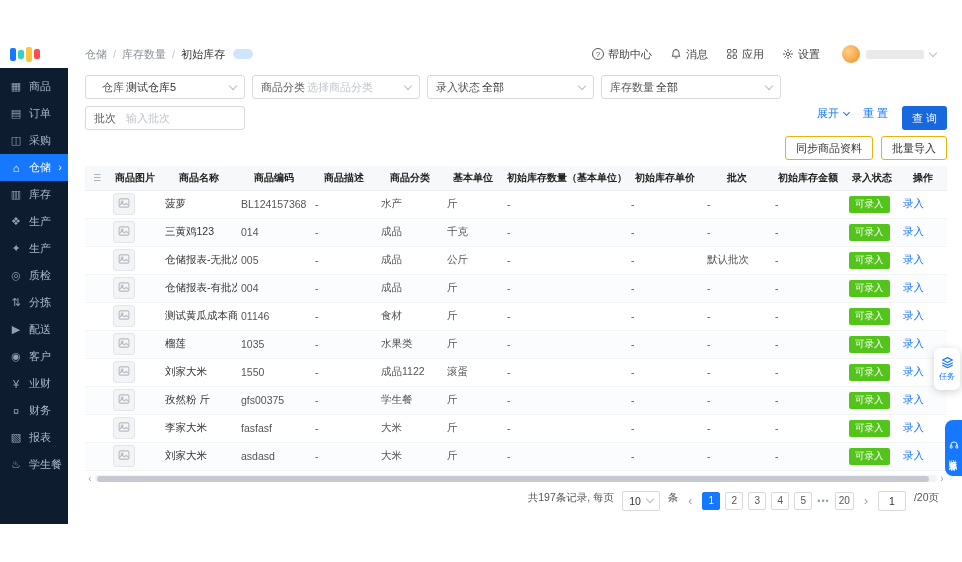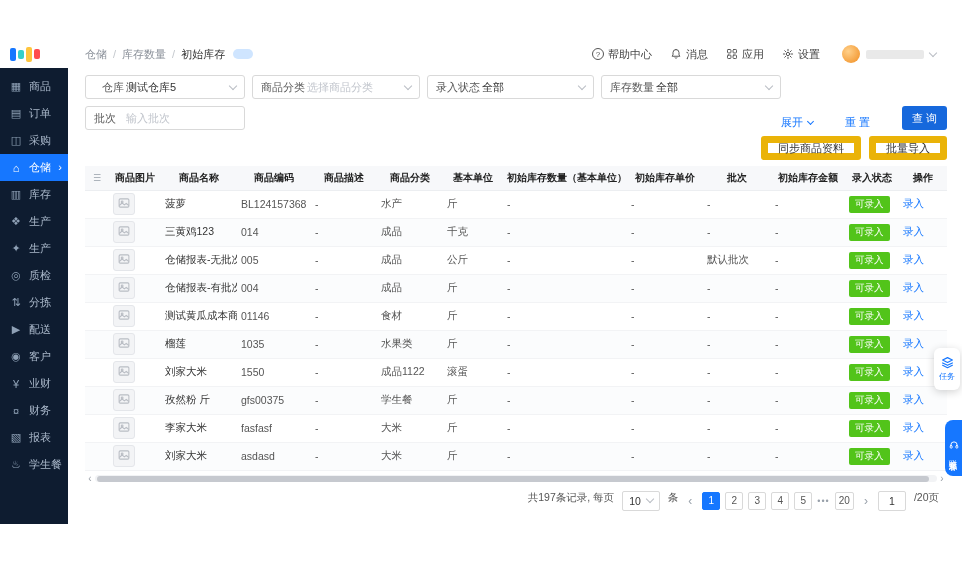--- a/index.html
+++ b/index.html
@@ -57,27 +57,27 @@
   .main{position:absolute;left:85px;top:68px;width:862px}
   .filters-row{display:flex;gap:7px;margin-top:7px;align-items:center}
   .filter-box{height:24px;border:1px solid #d9d9d9;border-radius:3px;display:flex;
     align-items:center;padding:0 8px;font-size:11px;background:#fff;cursor:pointer}
   .f-label{color:#595959;flex-shrink:0}
   .f-value{margin-left:2px;color:#333;flex:1;white-space:nowrap;overflow:hidden}
   .f-value.placeholder{color:#c1c5cc}
   .f-input{margin-left:10px;border:none;outline:none;flex:1;font-size:11px;min-width:0;color:#333;background:transparent}
   .f-input::placeholder{color:#c1c5cc}
   .filter-box .chev{margin-left:6px}
-  .row2-right{margin-left:auto;display:flex;align-items:flex-end;gap:32px}
+  .row2-right{margin-left:auto;display:flex;align-items:flex-start;gap:14px}
   .expand{color:#1677ff;font-size:11px;display:flex;align-items:center;gap:5px;cursor:pointer}
   .reset{color:#1677ff;font-size:11px;cursor:pointer}
   .search-btn{background:#1668dc;color:#fff;font-size:11px;height:24px;padding:0 10px;
     border-radius:3px;display:flex;align-items:center;cursor:pointer;border:none}
   .action-row{margin-top:6px;display:flex;justify-content:flex-end;gap:8px}
-  .ghost-btn{height:24px;padding:0 10px;border:7px solid #eab308;border-radius:3px;background:#fff;
+  .ghost-btn{height:24px;padding:0 10px;border:1px solid #eab308;border-radius:3px;background:#fff;
     color:#333;font-size:11px;display:flex;align-items:center;cursor:pointer}
 
   
   table{margin-top:6px;border-collapse:collapse;table-layout:fixed;width:862px;font-size:10.5px}
   thead th{background:#f7f8fa;height:24px;font-size:10px;color:#222;text-align:center;padding:0 4px;
     font-weight:bold;white-space:nowrap;overflow:hidden;border-bottom:1px solid #eceef1}
   .th-icon{color:#98a0aa;font-size:9px;text-align:center;cursor:pointer}
   tbody td{height:28px;padding:0 4px;color:#555;border-bottom:1px solid #f2f3f5;
     white-space:nowrap;overflow:hidden}
   tbody tr.alt{background:#fbfcfd}

